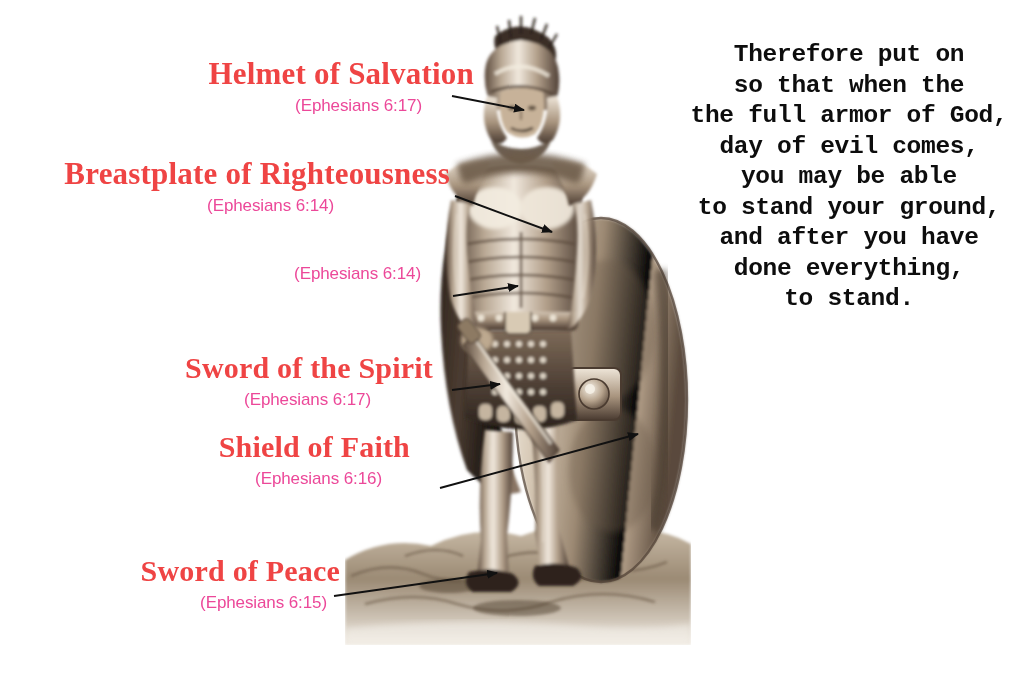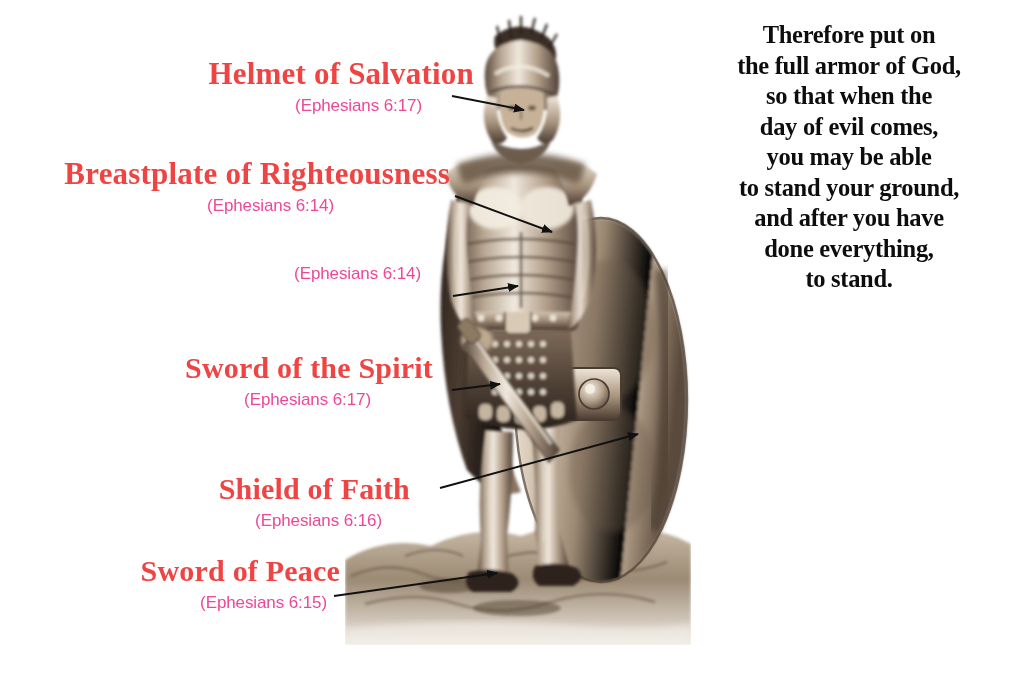--- a/index.html
+++ b/index.html
@@ -31,33 +31,33 @@
   .l-breastplate .ref  {font-size:17px;margin-right:116px;}
 
   .l-belt        {right:573px;top:258px;}
   .l-belt .title{font-size:30px;}
   .l-belt .ref  {font-size:17px;margin-right:29px;}
 
   .l-sword       {right:590px;top:353px;}
   .l-sword .title{font-size:30px;}
   .l-sword .ref  {font-size:17px;margin-right:62px;}
 
-  .l-shield      {right:613px;top:474px;}
+  .l-shield      {right:613px;top:432px;}
   .l-shield .title{font-size:30px;}
   .l-shield .ref  {font-size:17px;margin-right:28px;}
 
   .l-feet        {right:683px;top:556px;}
   .l-feet .title{font-size:30px;}
   .l-feet .ref  {font-size:17px;margin-right:13px;}
 
   
   .verse{
-    position:absolute;left:688px;top:20px;width:322px;
+    position:absolute;left:688px;top:40px;width:322px;
     text-align:center;color:#0d0d0d;
-    font-family:Liberation Serif, serif;
+    font-family:Liberation Mono, monospace;
     font-weight:700;font-size:24.5px;line-height:30.5px;
     letter-spacing:-.3px;
     text-rendering:optimizeLegibility;
   }
   .verse .vline{display:block;}
 
   
   #leaders{position:absolute;inset:0;pointer-events:none;}
 
   
@@ -327,22 +327,22 @@
     <div class="ref">(Ephesians 6:16)</div>
   </div>
 
   <div class="label l-feet">
     <div class="title">Sword of Peace</div>
     <div class="ref">(Ephesians 6:15)</div>
   </div>
 
   <div class="verse">
     <span class="vline">Therefore put on</span>
+    <span class="vline">so that when the</span>
     <span class="vline">the full armor of God,</span>
-    <span class="vline">so that when the</span>
     <span class="vline">day of evil comes,</span>
     <span class="vline">you may be able</span>
     <span class="vline">to stand your ground,</span>
     <span class="vline">and after you have</span>
     <span class="vline">done everything,</span>
     <span class="vline">to stand.</span>
   </div>
 
 </div>
 

